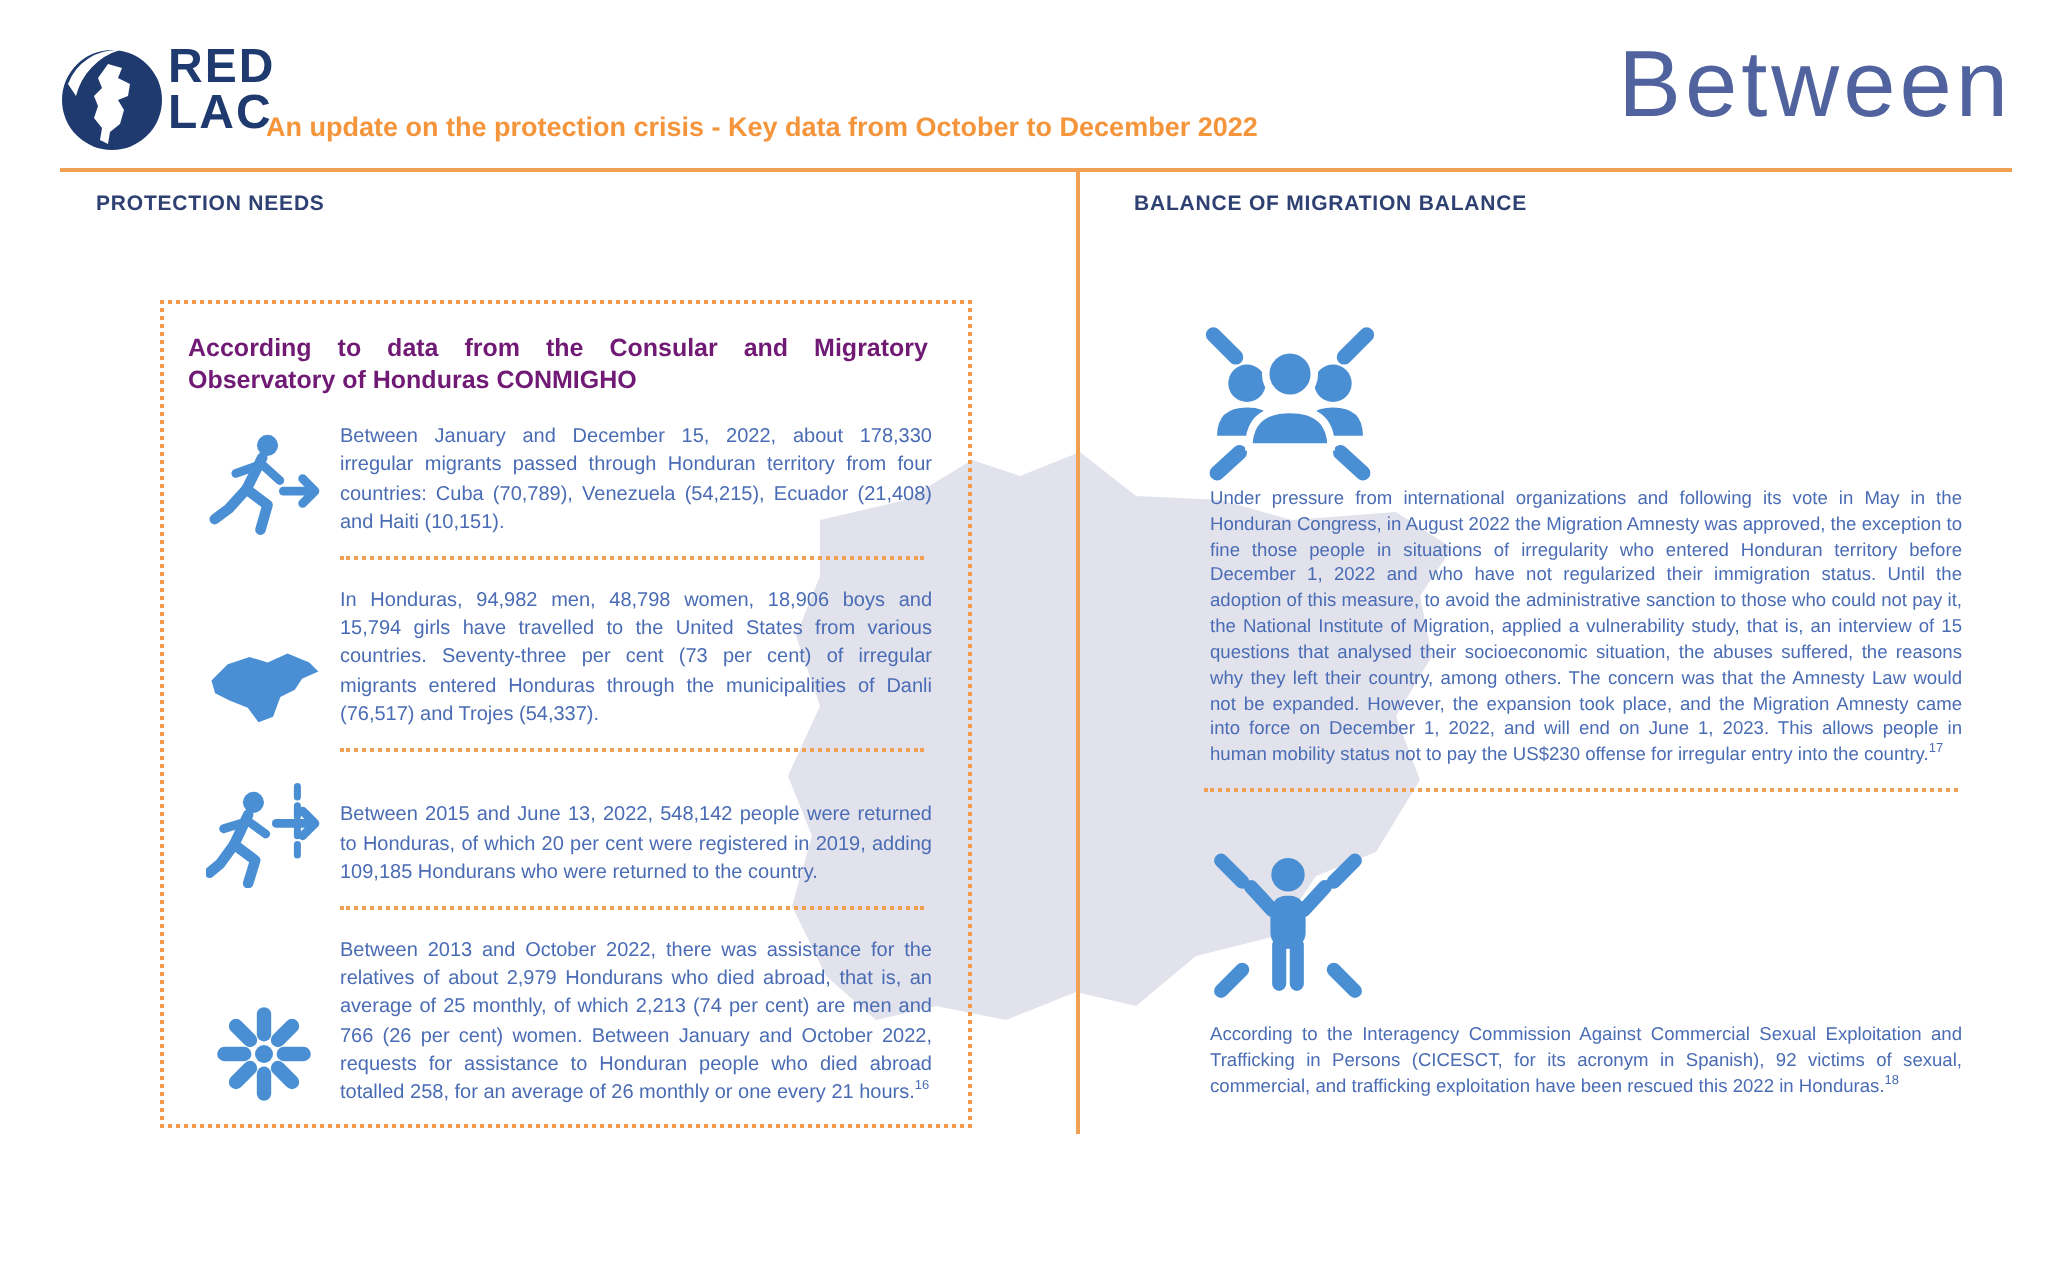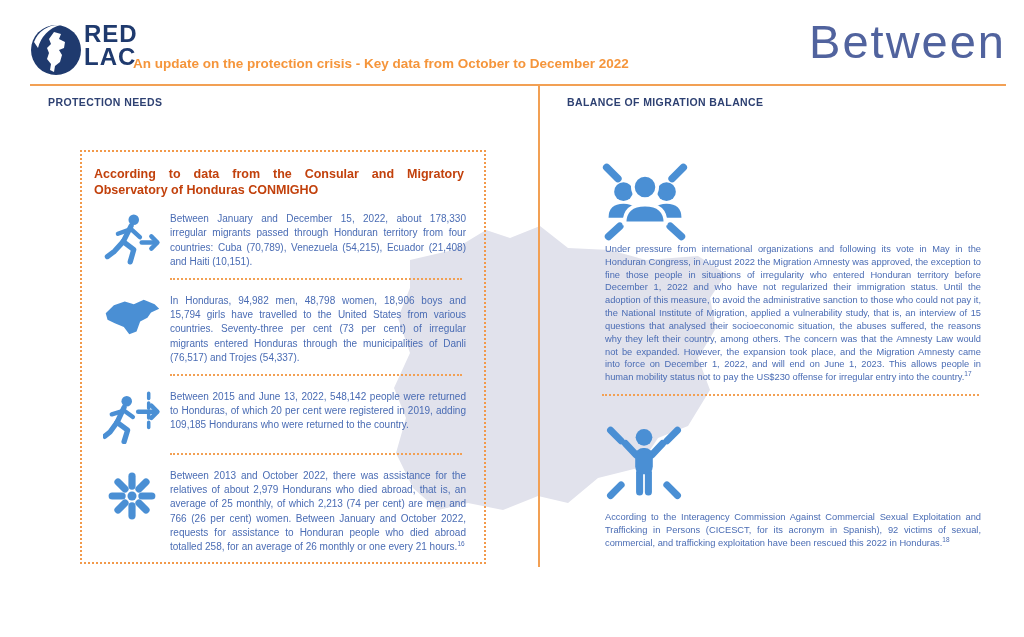--- a/index.html
+++ b/index.html
@@ -33,23 +33,23 @@
   }
   .section-title.left  { left:30px;margin-left:18px; }
   .section-title.right { left:567px; }
   
   .needs-box {
     position:absolute; left:80px; top:150px; width:406px; height:414px; z-index:2;
     border:2px dotted #F2994A;
   }
   .box-heading {
     margin:15px 20px 0 12px; text-align:justify;
-    font-weight:bold; font-size:12.5px; line-height:1.25; color:#c2410c;
-  }
-  .need-item { display:flex; align-items:flex-start; padding:0 18px 0 20px; margin-top:14px; }
+    font-weight:bold; font-size:12.5px; line-height:1.25; color:#701a75;
+  }
+  .need-item { display:flex; align-items:flex-end; padding:0 18px 0 20px; margin-top:14px; }
   .need-item .icon-cell { width:60px; min-width:60px; display:flex; align-items:center; justify-content:center; margin-right:8px; }
   .need-item .item-text { flex:1; text-align:justify; font-size:10px; line-height:1.42; color:#4A6CB4; }
   .dotted-sep { border-top:2px dotted #F2A054; margin:9px 22px 0 88px; height:0; }
   sup.fn { font-size:6.5px; vertical-align:super; line-height:0; }
   
   .right-icon { position:absolute; z-index:2; }
   .right-para {
     position:absolute; left:605px; width:376px; z-index:2;
     text-align:justify; font-size:9.3px; line-height:1.38; color:#4A6CB4;
   }

